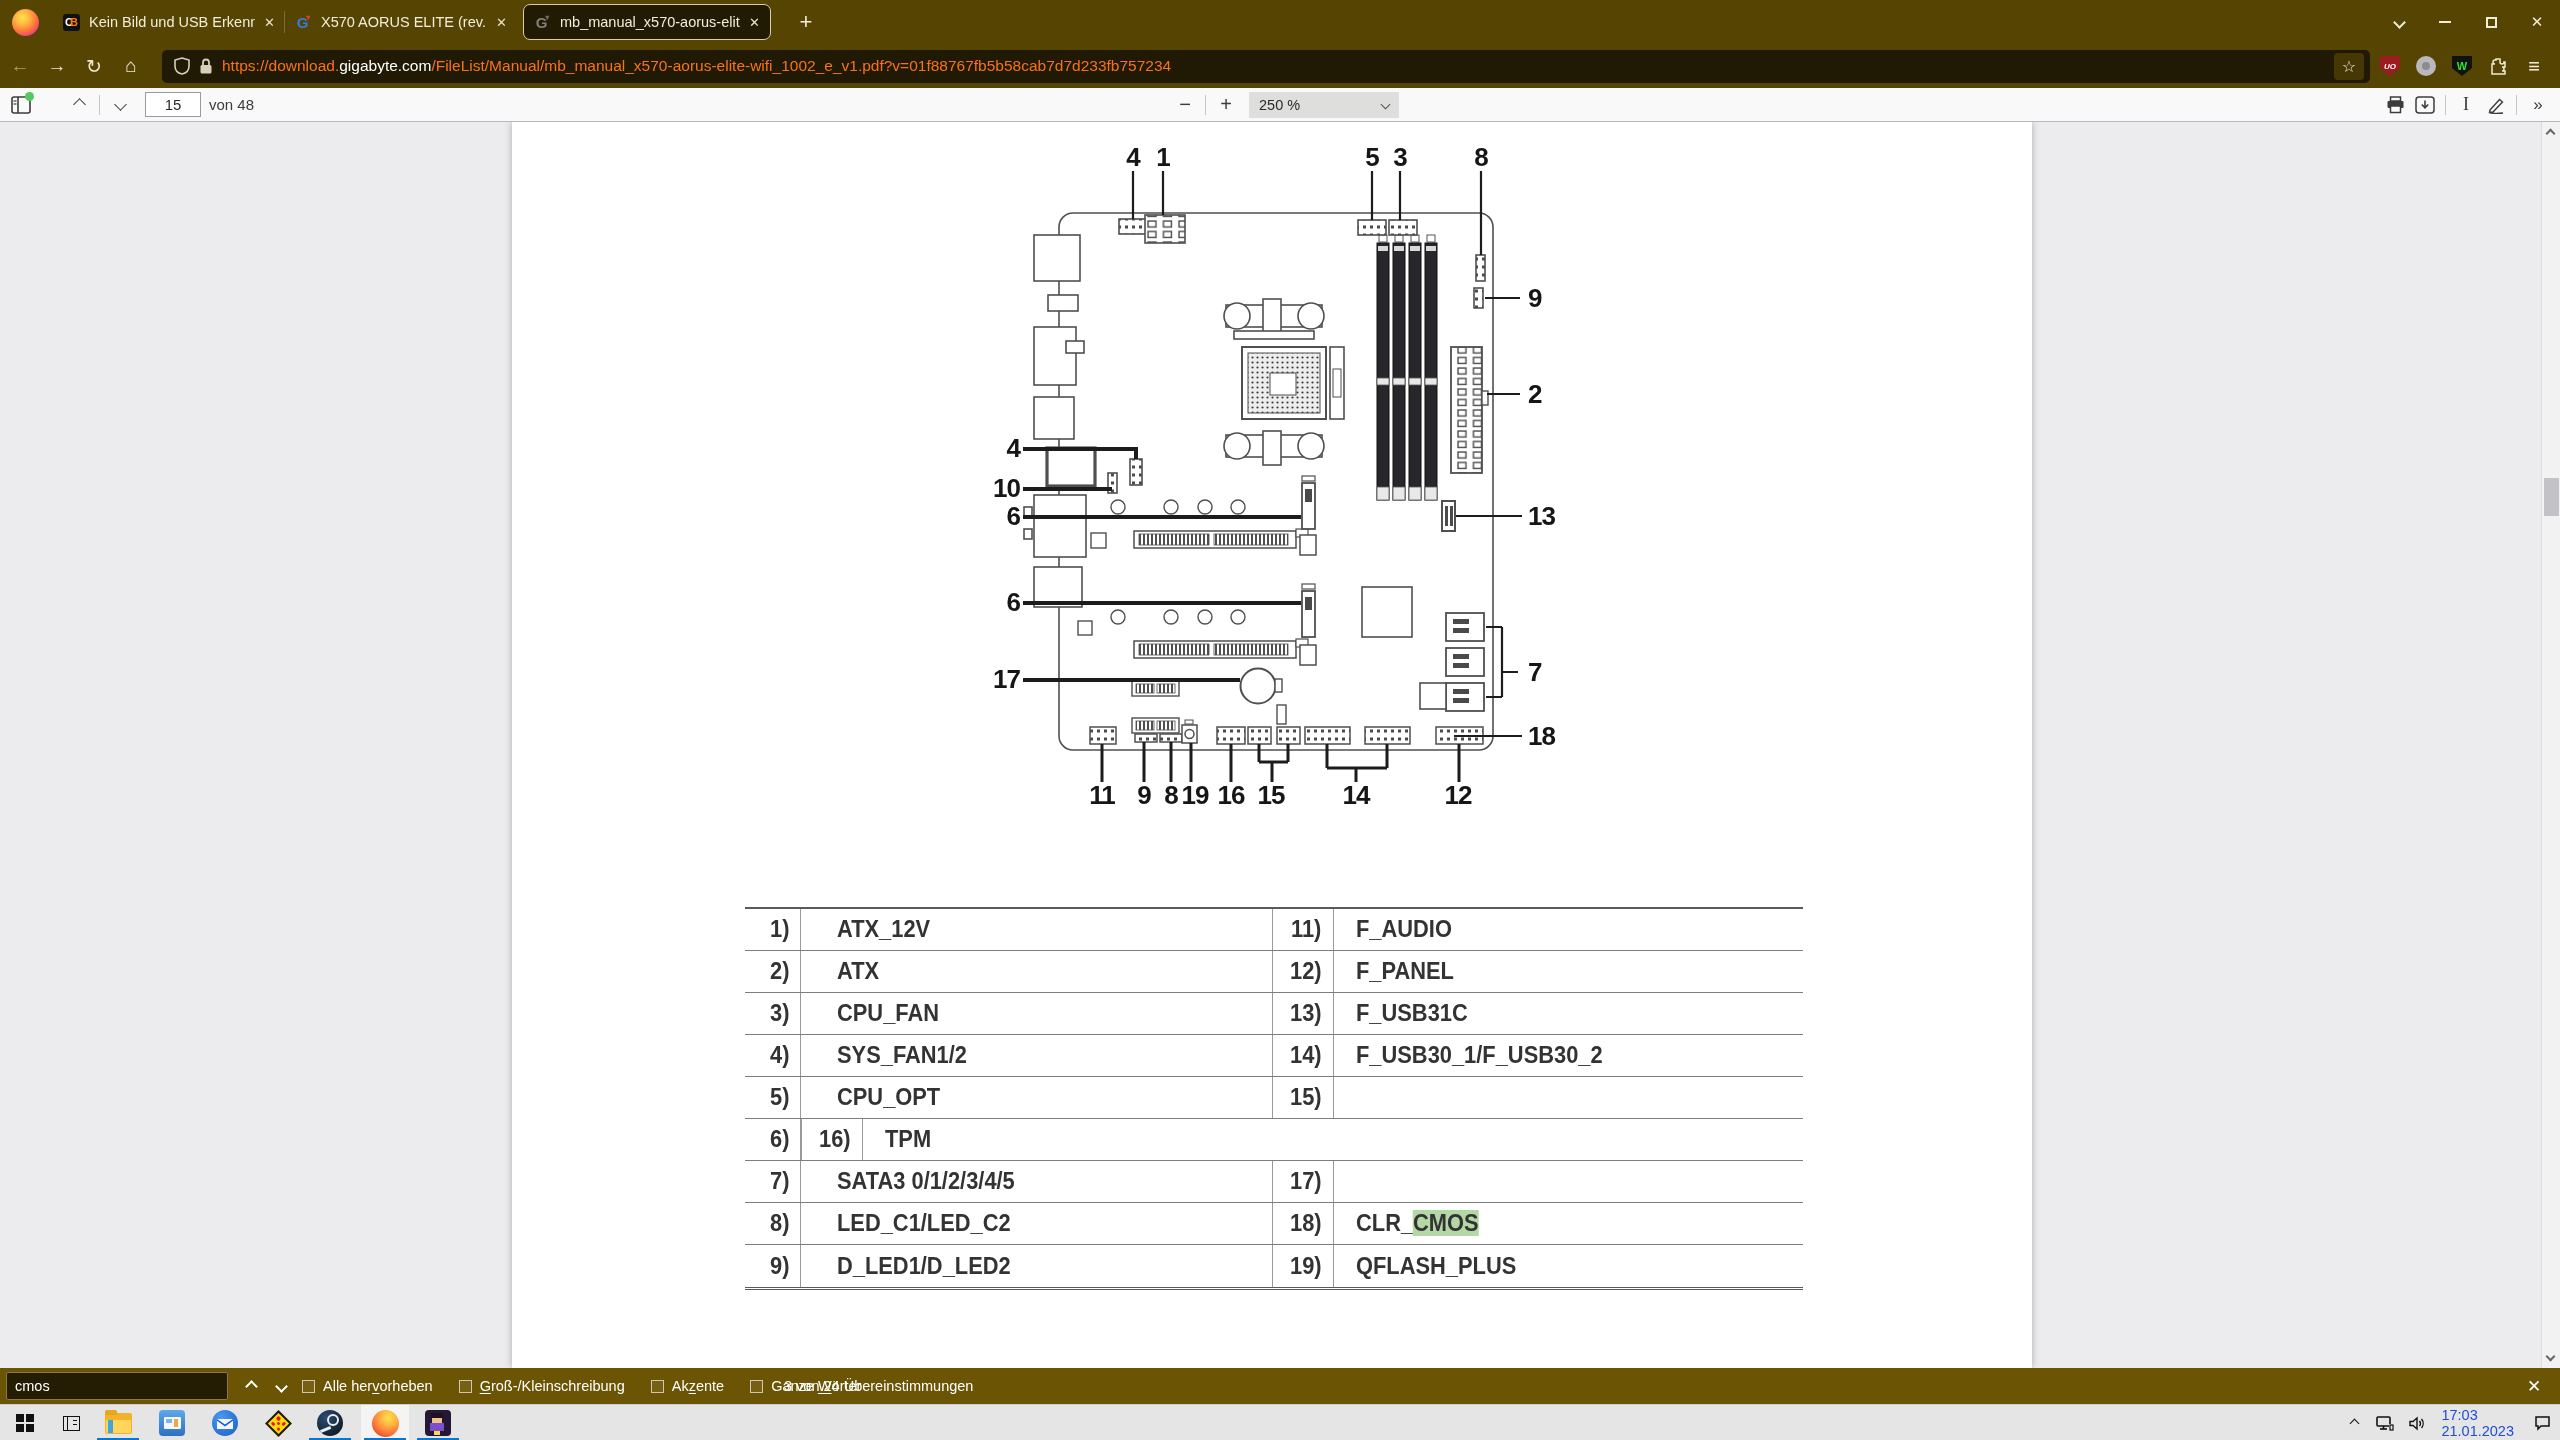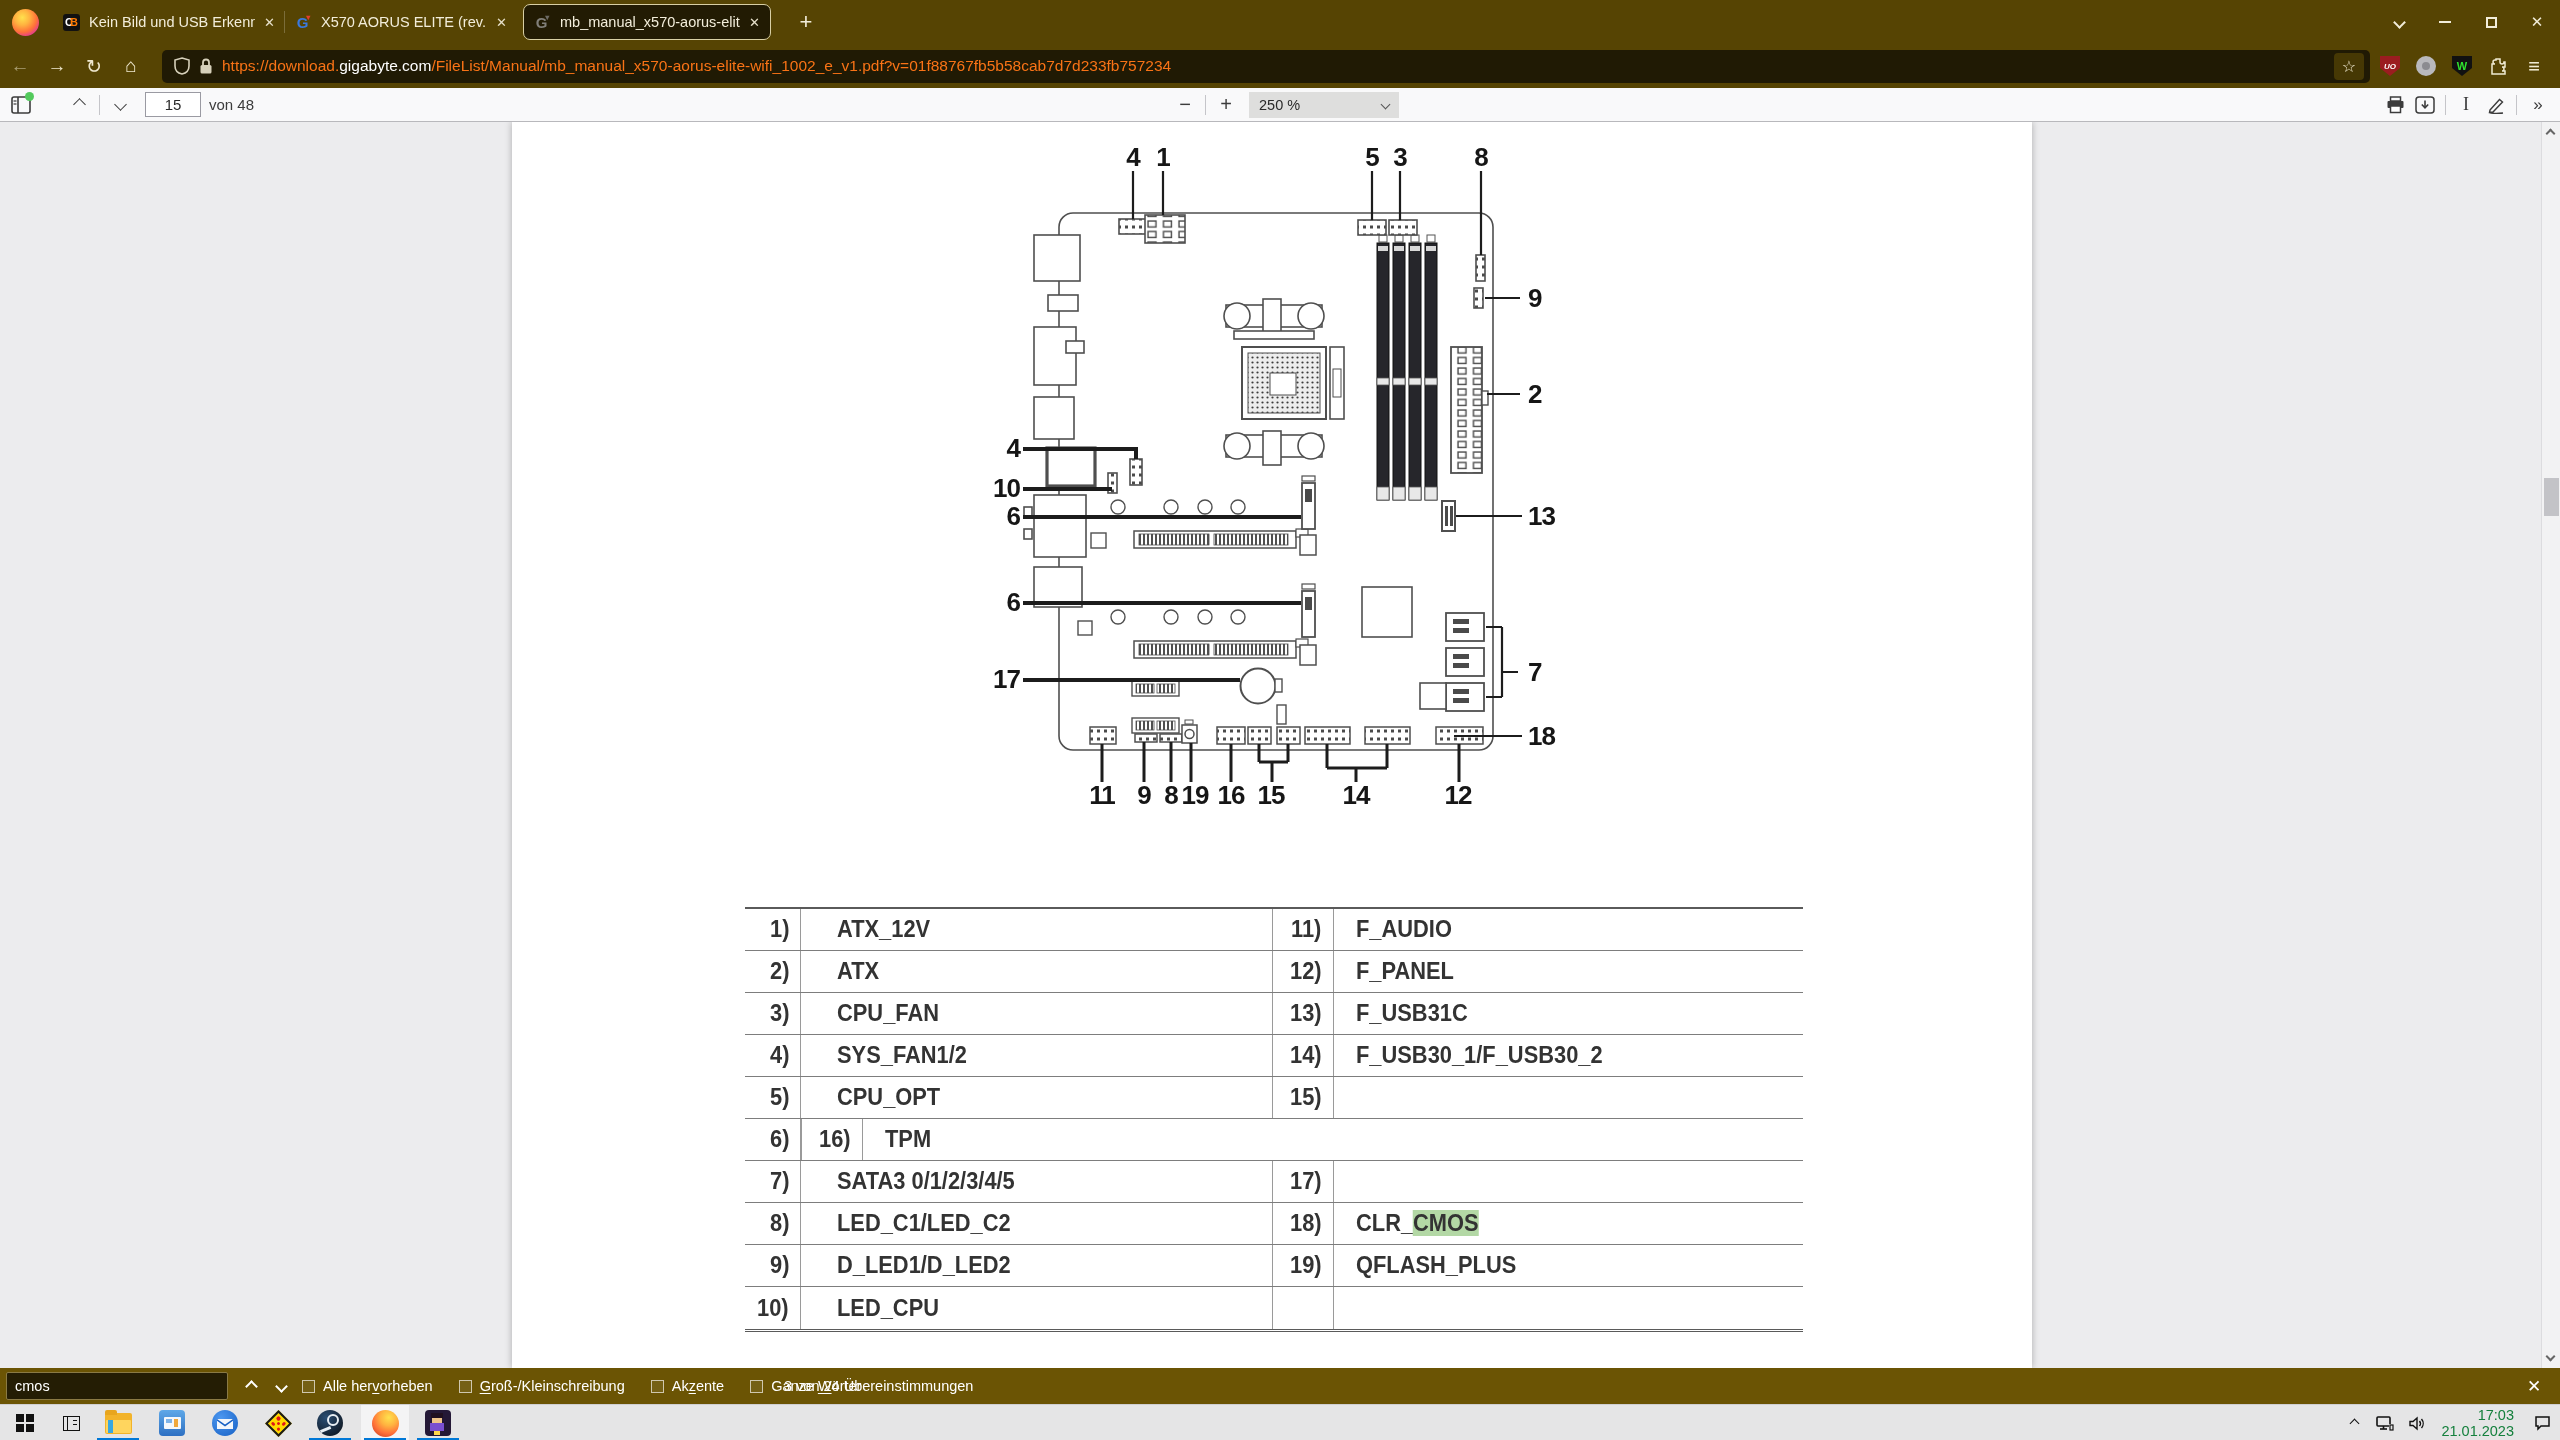--- a/index.html
+++ b/index.html
@@ -197,21 +197,21 @@
   .ic-retro { width:26px; height:26px; border-radius:4px; background:#241836; position:relative; overflow:hidden; }
   .ic-retro i { position:absolute; width:5px; height:5px; }
   .ic-retro i:nth-child(1){ left:6px; top:3px; width:12px; background:#201020; }
   .ic-retro i:nth-child(2){ left:7px; top:8px; width:10px; background:#f0c489; }
   .ic-retro i:nth-child(3){ left:5px; top:13px; width:14px; height:8px; background:#7a4fd0; }
   .ic-retro i:nth-child(4){ left:9px; top:21px; width:6px; height:4px; background:#ffd84a; }
   
   #tray { position:absolute; right:0; top:0; height:36px; display:flex; align-items:center; color:#111; }
   .trayitem { height:36px; display:flex; align-items:center; justify-content:center; }
   #tray .chv { width:7px; height:7px; border-width:1.8px; }
-  #clock { text-align:right; font-size:14.5px; line-height:16px; color:#15803d; margin:0 10px 0 8px; }
+  #clock { text-align:left; font-size:14.5px; line-height:16px; color:#1d4ed8; margin:0 10px 0 8px; }
 </style>
 </head>
 <body>
 
 <div id="app">
 
   <div id="tabbar">
     <div class="ffx-logo"></div>
     <div id="tabs">
         <div class="tab">
@@ -693,34 +693,20 @@
             <div class="c-l1">
               <span class="cond">D_LED1/D_LED2</span>
             </div>
             <div class="c-n2">
               <span class="cond">19)</span>
             </div>
             <div class="c-l2">
               <span class="cond">QFLASH_PLUS</span>
             </div>
           </div>
-          <div class="trow">
-            <div class="c-n1">
-              <span class="cond">10)</span>
-            </div>
-            <div class="c-l1">
-              <span class="cond">LED_CPU</span>
-            </div>
-            <div class="c-n2">
-              <span class="cond"></span>
-            </div>
-            <div class="c-l2">
-              <span class="cond"></span>
-            </div>
-          </div>
         </div>
     </div>
 
     <div id="vscroll">
       <span class="chv up" style="top:8px;"></span>
       <div id="thumb"></div>
       <span class="chv down" style="bottom:8px;"></span>
     </div>
   </div>
 

